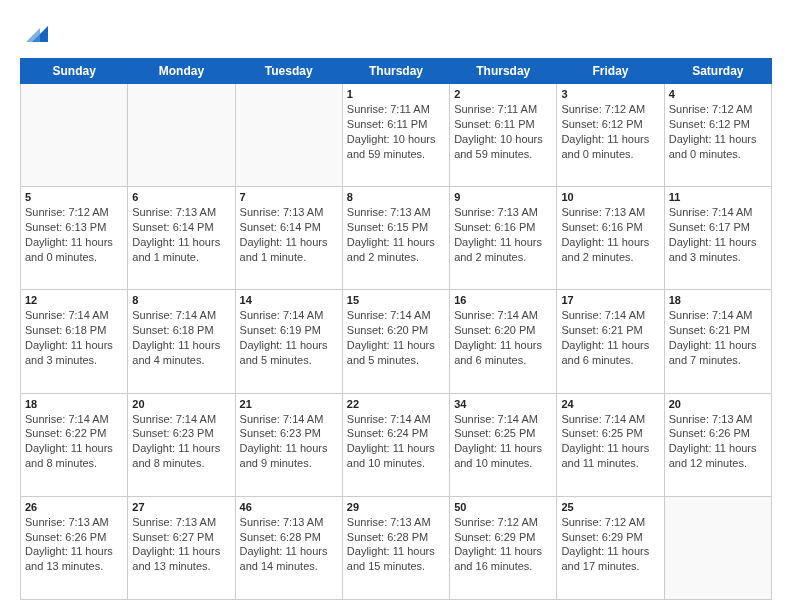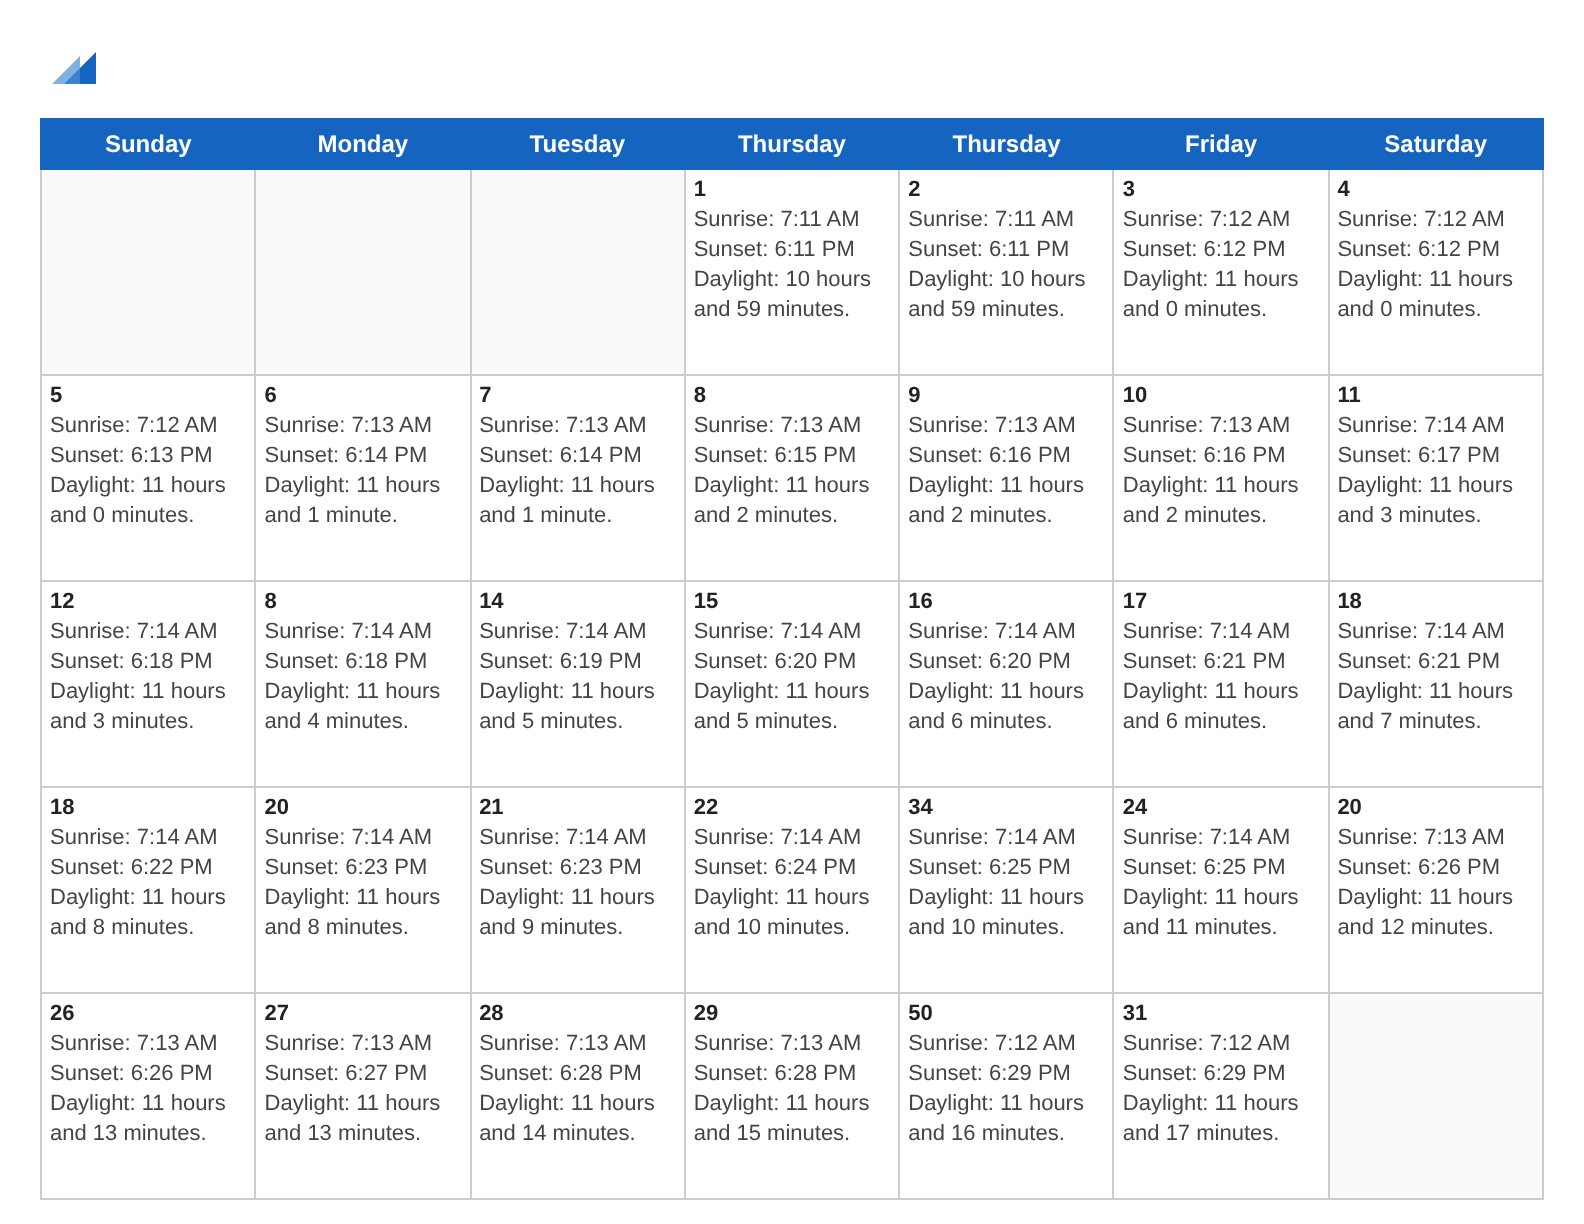--- a/index.html
+++ b/index.html
@@ -321,42 +321,42 @@
 and 13 minutes.</div>
           </td>
           <td>
             <span class="day-num">27</span>
             <div class="day-info" style="white-space: pre-line;">Sunrise: 7:13 AM
 Sunset: 6:27 PM
 Daylight: 11 hours
 and 13 minutes.</div>
           </td>
           <td>
-            <span class="day-num">28</span>
+            <span class="day-num">46</span>
             <div class="day-info" style="white-space: pre-line;">Sunrise: 7:13 AM
 Sunset: 6:28 PM
 Daylight: 11 hours
 and 14 minutes.</div>
           </td>
           <td>
             <span class="day-num">29</span>
             <div class="day-info" style="white-space: pre-line;">Sunrise: 7:13 AM
 Sunset: 6:28 PM
 Daylight: 11 hours
 and 15 minutes.</div>
           </td>
           <td>
             <span class="day-num">50</span>
             <div class="day-info" style="white-space: pre-line;">Sunrise: 7:12 AM
 Sunset: 6:29 PM
 Daylight: 11 hours
 and 16 minutes.</div>
           </td>
           <td>
-            <span class="day-num">31</span>
+            <span class="day-num">25</span>
             <div class="day-info" style="white-space: pre-line;">Sunrise: 7:12 AM
 Sunset: 6:29 PM
 Daylight: 11 hours
 and 17 minutes.</div>
           </td>
           <td class="empty-cell"></td>
         </tr>
       </tbody>
   </table>
 </div>

